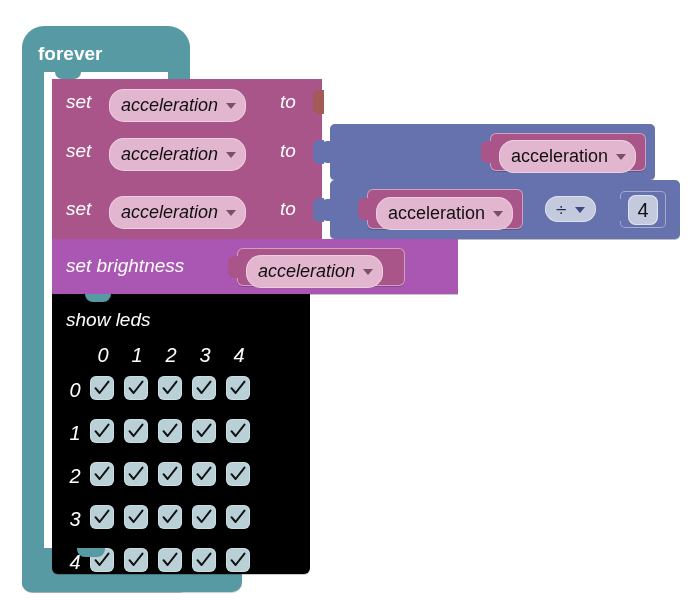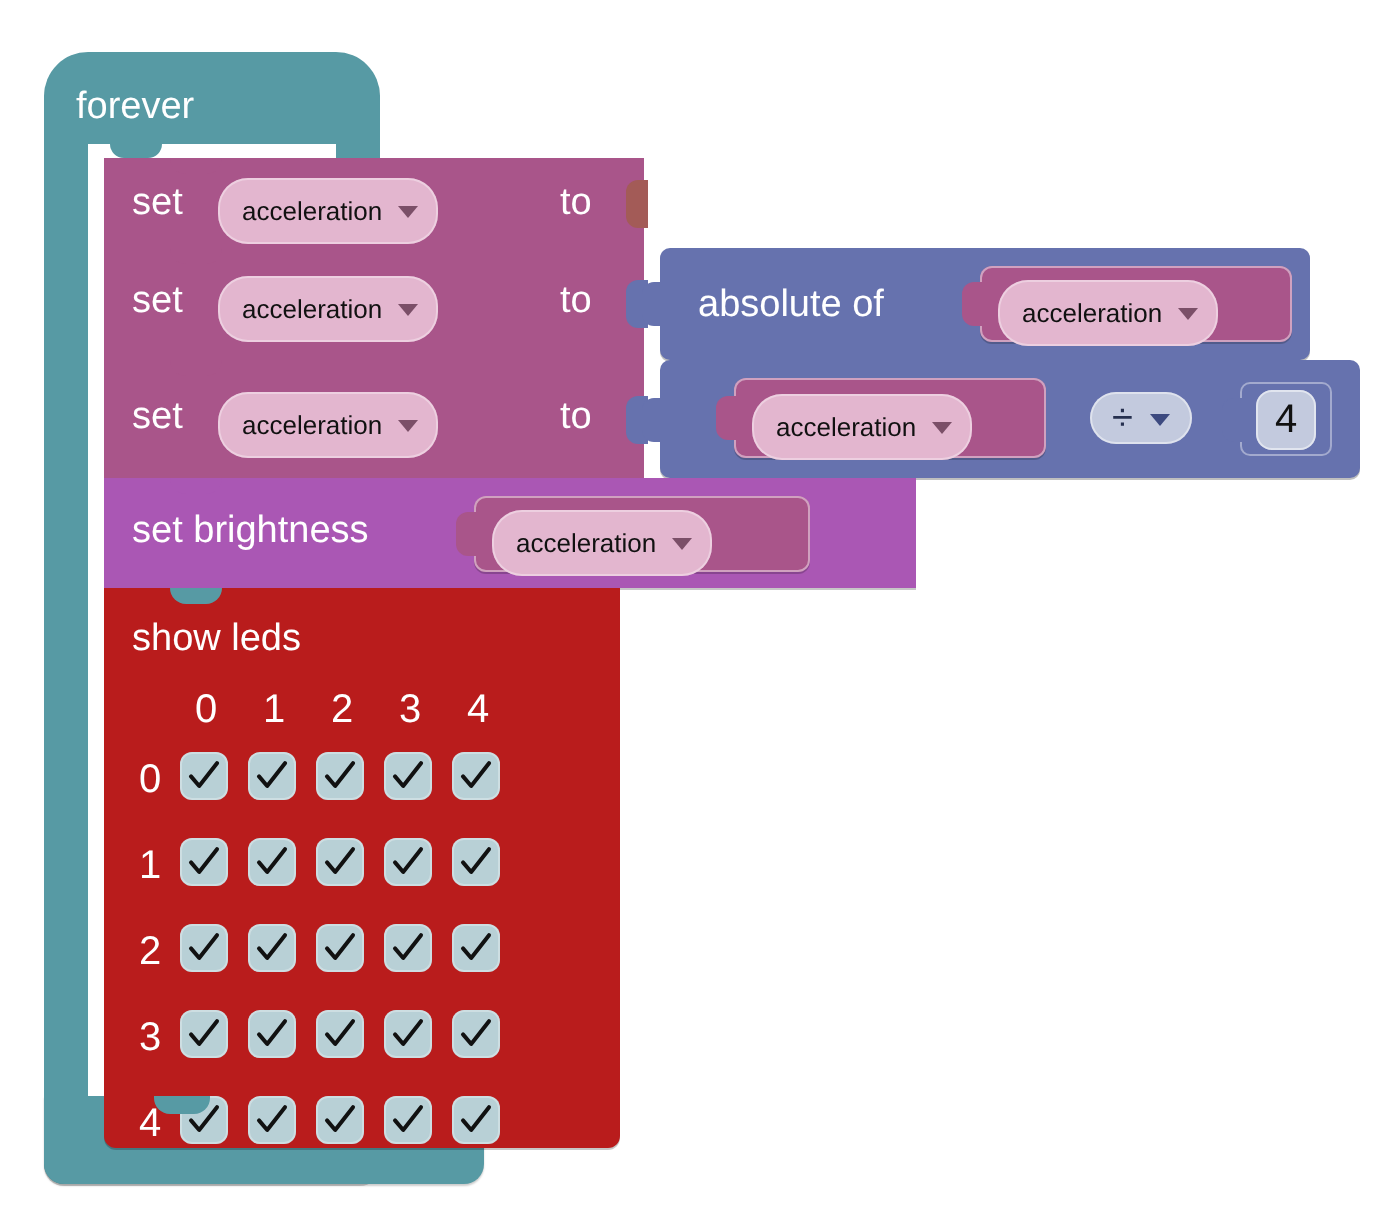--- a/index.html
+++ b/index.html
@@ -13,42 +13,42 @@
 
   
   .forever{position:absolute;left:22px;top:26px;width:168px;height:566px;
            background:#579aa4;border-radius:22px 22px 10px 10px;
            box-shadow:0 1px 0 rgba(0,0,0,.18);}
   .forever-inner{position:absolute;left:44px;top:72px;width:124px;height:476px;
                  background:#ffffff;border-radius:0 0 0 0;}
   
   .forever-notch{position:absolute;left:55px;top:72px;width:26px;height:7px;
                  background:#579aa4;border-radius:0 0 7px 7px;}
-  .forever-label{position:absolute;left:38px;top:44px;}
+  .forever-label{position:absolute;left:38px;top:44px;font-weight:bold;}
   .forever-foot{position:absolute;left:22px;top:548px;width:220px;height:44px;
                 background:#579aa4;border-radius:0 0 10px 10px;
                 box-shadow:0 1px 1px rgba(0,0,0,.2);}
   .forever-foot-notch{position:absolute;left:77px;top:548px;width:28px;height:9px;
                 background:#579aa4;border-radius:0 0 8px 8px;z-index:6;}
 
   
-  .stmt{position:absolute;box-shadow:0 1px 0 rgba(0,0,0,.22);}
+  .stmt{position:absolute;box-shadow:0 1px 0 rgba(0,0,0,.22);font-style:italic;}
   .set-blk{background:#a9558a;}
   .bright-blk{background:#aa57b4;padding-left:16px;}
-  .leds-blk{background:#b91c1c;}
+  .leds-blk{background:#000000;}
   .stmt-notch{position:absolute;left:33px;top:0;width:26px;height:8px;
               border-radius:0 0 8px 8px;}
 
   
   .pill{display:inline-flex;align-items:center;gap:8px;
         border-radius:15px;padding:4px 10px 5px 12px;height:24px;
         box-shadow:inset 0 0 0 1px rgba(255,255,255,.35);}
   .pill-light{background:#e3b6cf;}
   .pill-brown{background:#d7aaa4;}
-  .pill-txt{color:#111;font-size:13px;line-height:1;white-space:nowrap;}
+  .pill-txt{color:#111;font-size:18px;line-height:1;white-space:nowrap;}
   .caret{width:0;height:0;border-left:5px solid transparent;
          border-right:5px solid transparent;border-top:6px solid #7b4f68;
          margin-top:2px;}
   .caret-b{border-top-color:#8a5a55;}
   .caret-blue{border-top-color:#3d4a80;}
 
   
   .numfield{display:inline-flex;align-items:center;justify-content:center;
             background:#c3cade;border-radius:8px;width:30px;height:30px;
             box-shadow:inset 0 0 0 1px rgba(255,255,255,.5);}
@@ -109,21 +109,20 @@
     <div class="pill pill-light" style="position:absolute;left:57px;top:14px;">
       <span class="pill-txt">acceleration</span>
       <span class="caret"></span>
     </div>
     <div class="lbl" style="position:absolute;left:228px;top:17px;">to</div>
     <div class="socket" style="right:-2px;top:16px;background:#6672ae;"></div>
   </div>
 
   <div class="rep rep-blue" style="left:330px;top:124px;width:325px;height:56px;border-radius:5px;">
     <div class="plug" style="background:#6672ae;"></div>
-    <div class="lbl" style="position:absolute;left:19px;top:19px;">absolute of</div>
     <div class="rep rep-var" style="left:160px;top:9px;width:156px;height:38px;box-shadow:inset 0 0 0 1px rgba(255,255,255,.45),0 1px 0 rgba(0,0,0,.2);">
       <div class="plug" style="background:#a9558a;"></div>
       <div class="pill pill-light" style="position:absolute;left:9px;top:7px;">
         <span class="pill-txt">acceleration</span>
         <span class="caret"></span>
       </div>
     </div>
   </div>
 
   <div class="stmt set-blk" style="left:52px;top:180px;width:270px;height:59px;">

